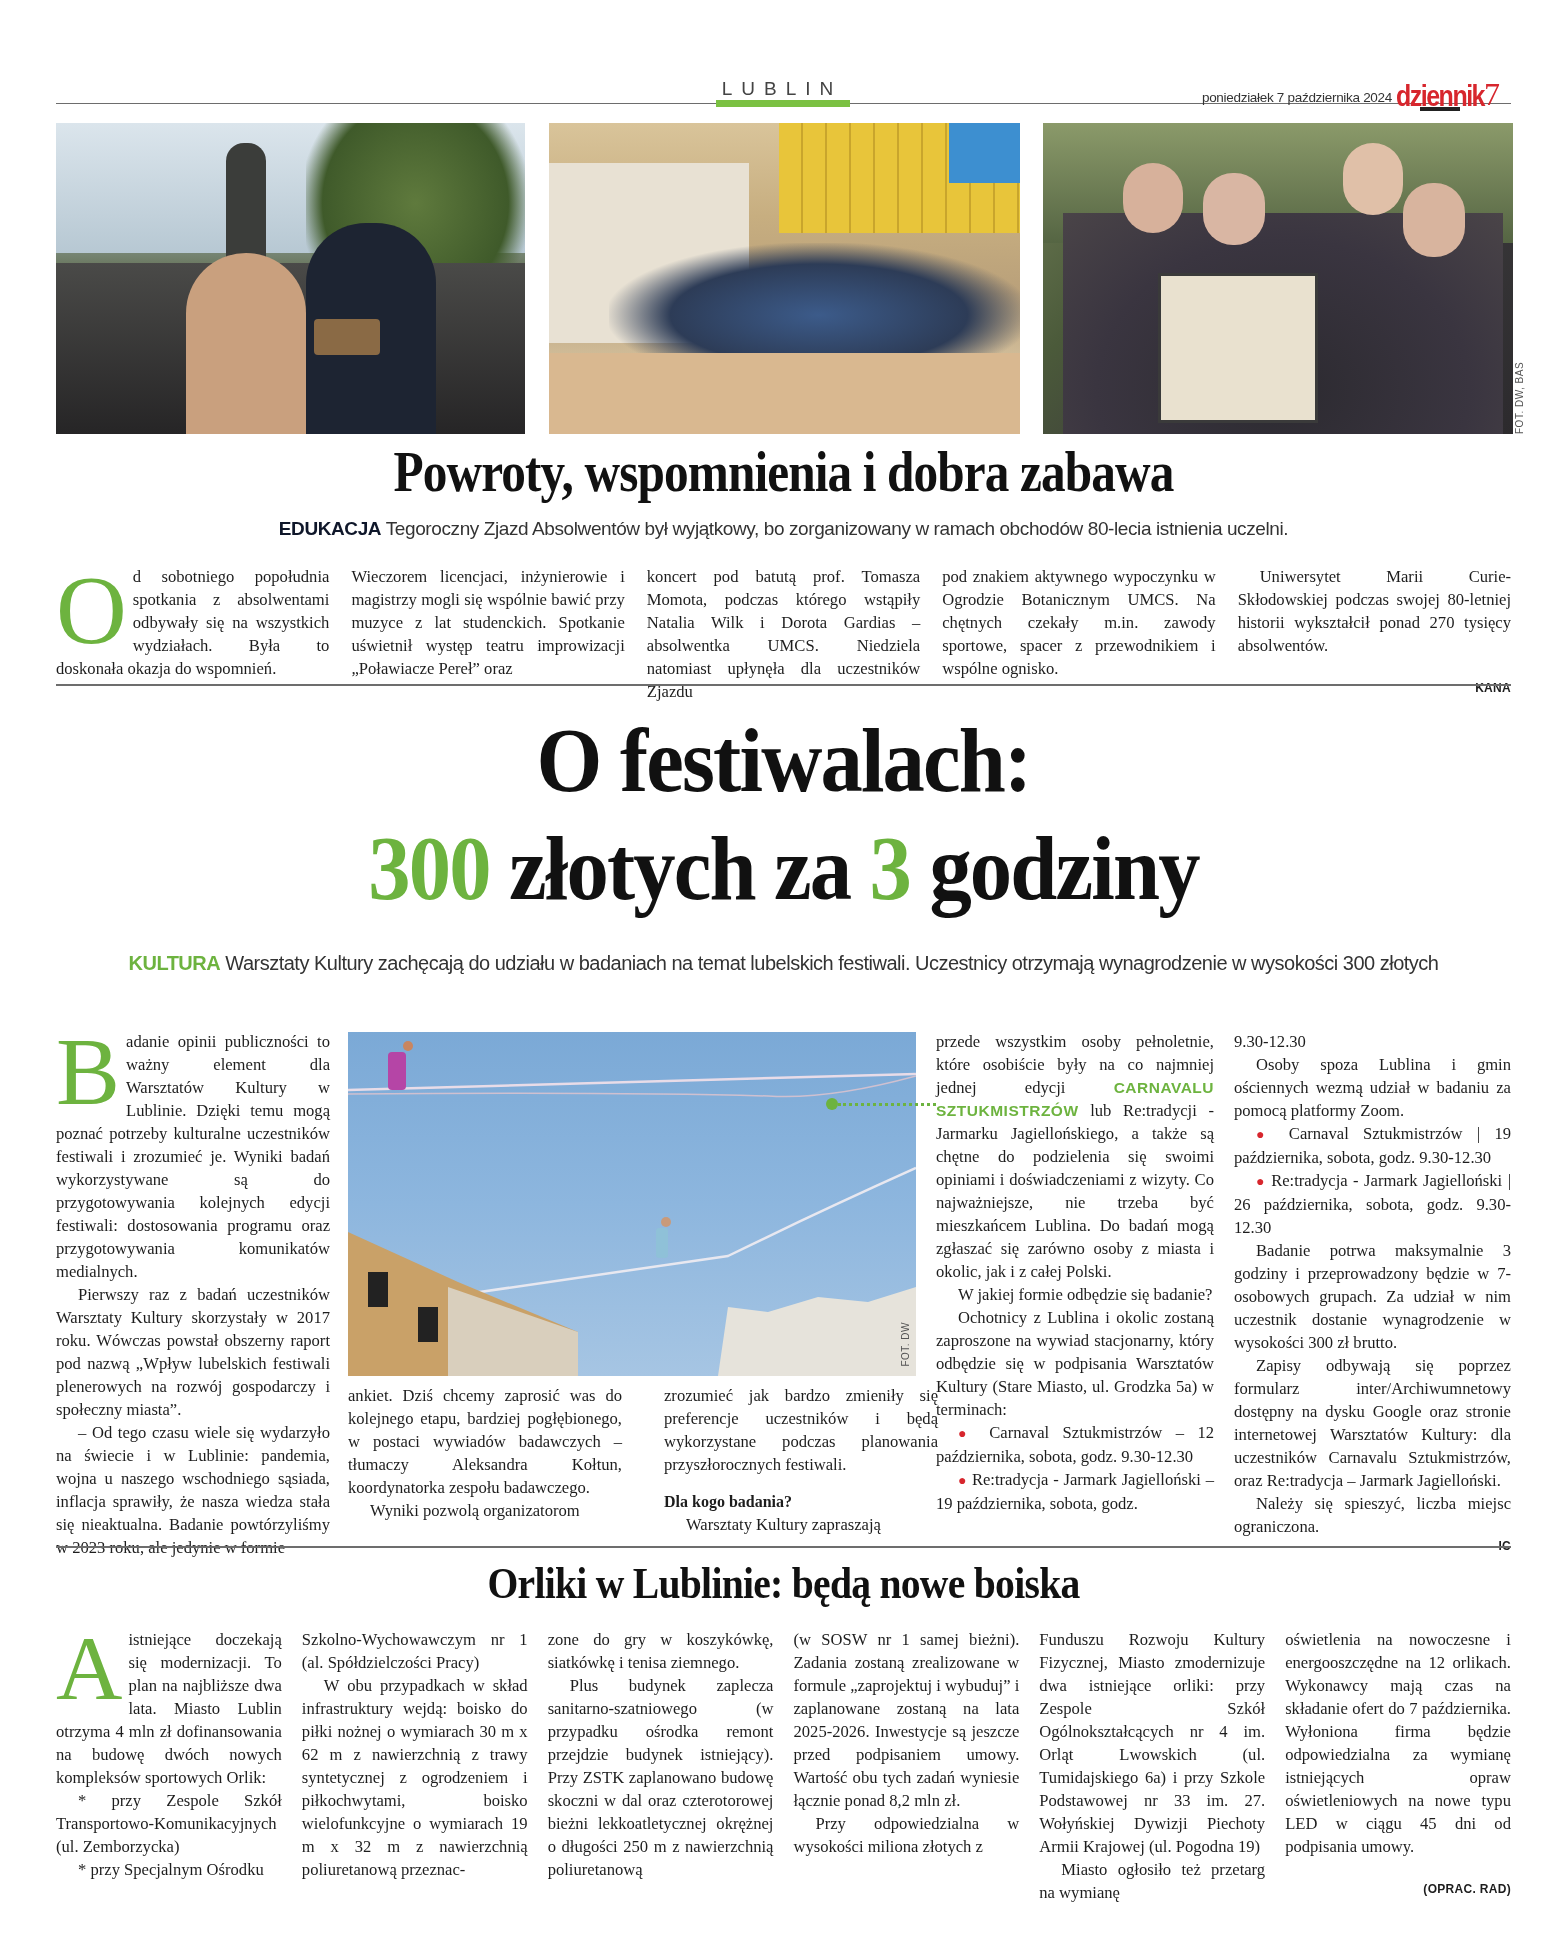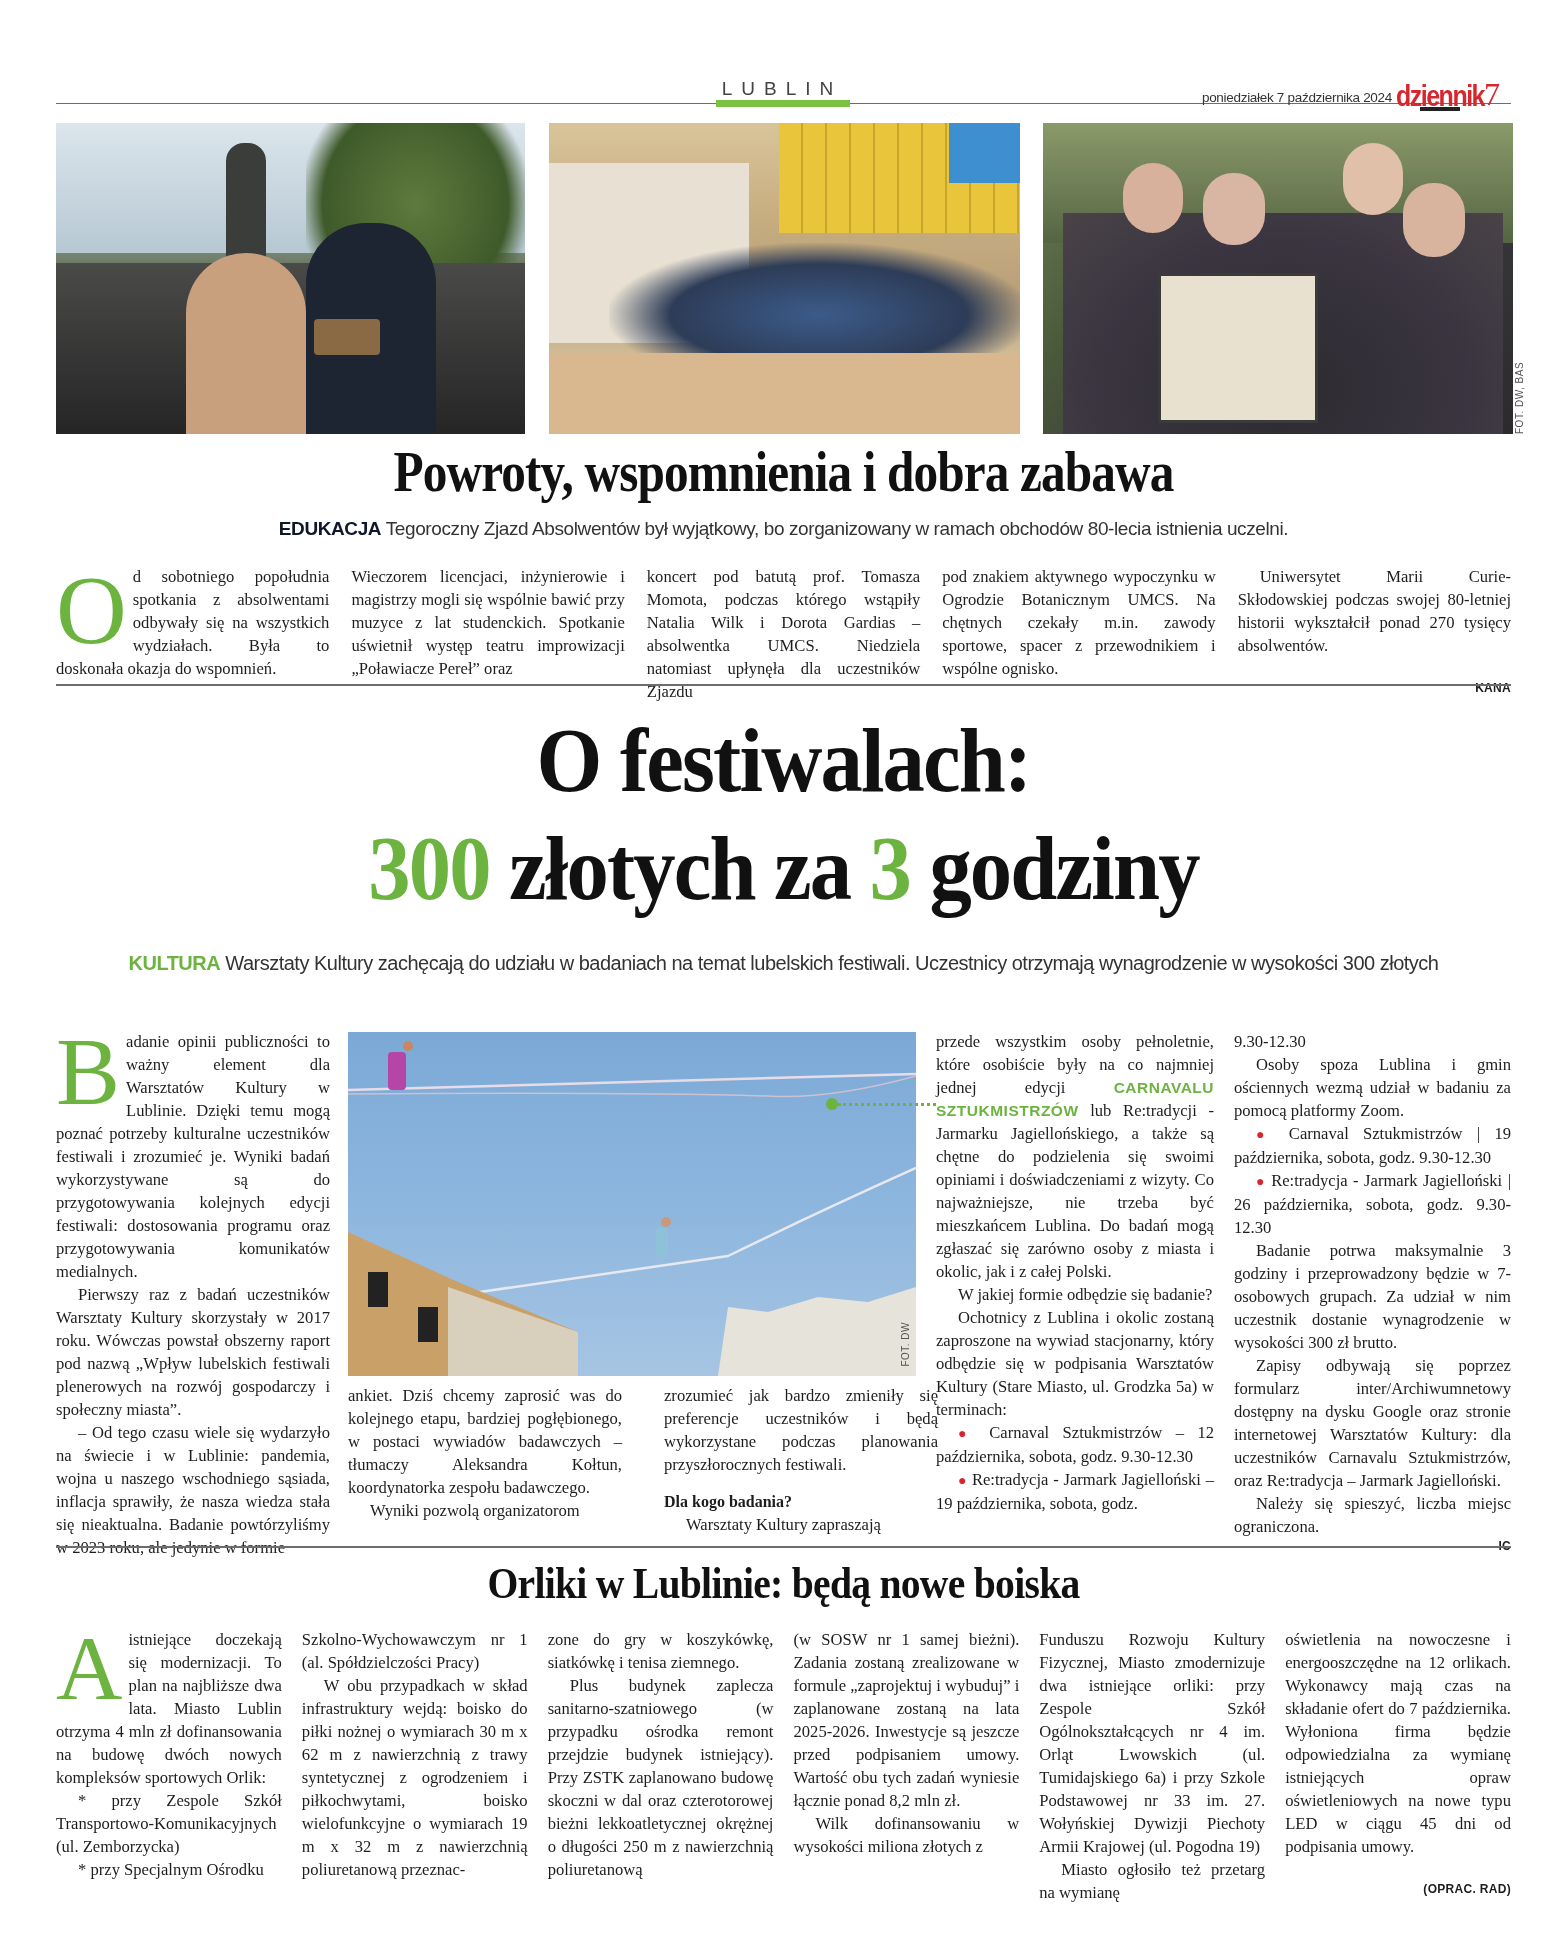--- a/index.html
+++ b/index.html
@@ -198,21 +198,21 @@
   <div class="col">
     <div>Szkolno-Wychowawczym nr 1 (al. Spółdzielczości Pracy)</div>
     <div class="indent">W obu przypadkach w skład infrastruktury wejdą: boisko do piłki nożnej o wymiarach 30 m x 62 m z nawierzchnią z trawy syntetycznej z ogrodzeniem i piłkochwytami, boisko wielofunkcyjne o wymiarach 19 m x 32 m z nawierzchnią poliuretanową przeznac-</div>
   </div>
   <div class="col">
     <div>zone do gry w koszykówkę, siatkówkę i tenisa ziemnego.</div>
     <div class="indent">Plus budynek zaplecza sanitarno-szatniowego (w przypadku ośrodka remont przejdzie budynek istniejący). Przy ZSTK zaplanowano budowę skoczni w dal oraz czterotorowej bieżni lekkoatletycznej okrężnej o długości 250 m z nawierzchnią poliuretanową</div>
   </div>
   <div class="col">
     <div>(w SOSW nr 1 samej bieżni). Zadania zostaną zrealizowane w formule „zaprojektuj i wybuduj” i zaplanowane zostaną na lata 2025-2026. Inwestycje są jeszcze przed podpisaniem umowy. Wartość obu tych zadań wyniesie łącznie ponad 8,2 mln zł.</div>
-    <div class="indent">Wilk dofinansowaniu w wysokości miliona złotych z</div>
+    <div class="indent">Przy odpowiedzialna w wysokości miliona złotych z</div>
   </div>
   <div class="col">
     <div>Funduszu Rozwoju Kultury Fizycznej, Miasto zmodernizuje dwa istniejące orliki: przy Zespole Szkół Ogólnokształcących nr 4 im. Orląt Lwowskich (ul. Tumidajskiego 6a) i przy Szkole Podstawowej nr 33 im. 27. Wołyńskiej Dywizji Piechoty Armii Krajowej (ul. Pogodna 19)</div>
     <div class="indent">Miasto ogłosiło też przetarg na wymianę</div>
   </div>
   <div class="col">
     <div>oświetlenia na nowoczesne i energooszczędne na 12 orlikach. Wykonawcy mają czas na składanie ofert do 7 października. Wyłoniona firma będzie odpowiedzialna za wymianę istniejących opraw oświetleniowych na nowe typu LED w ciągu 45 dni od podpisania umowy.</div>
     <div class="byline">(OPRAC. RAD)</div>
   </div>
 </div>

